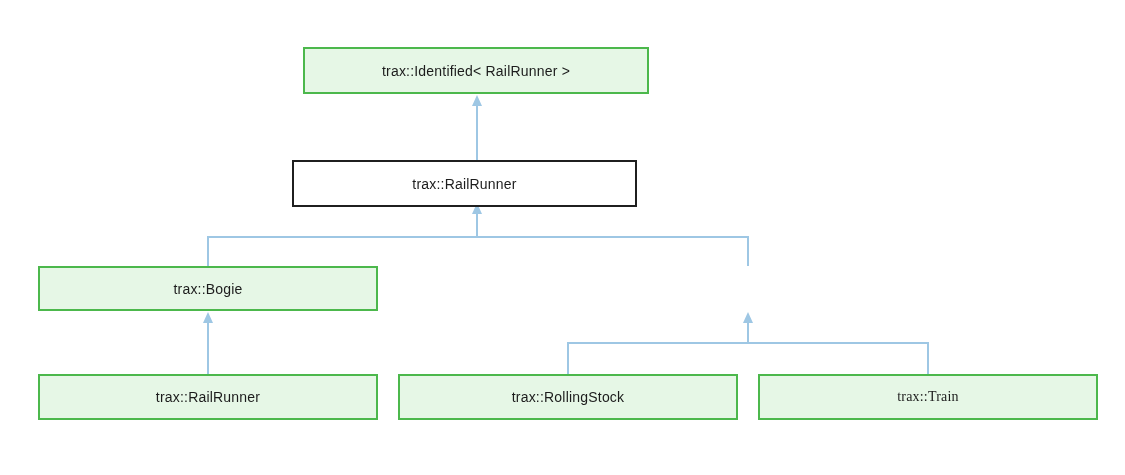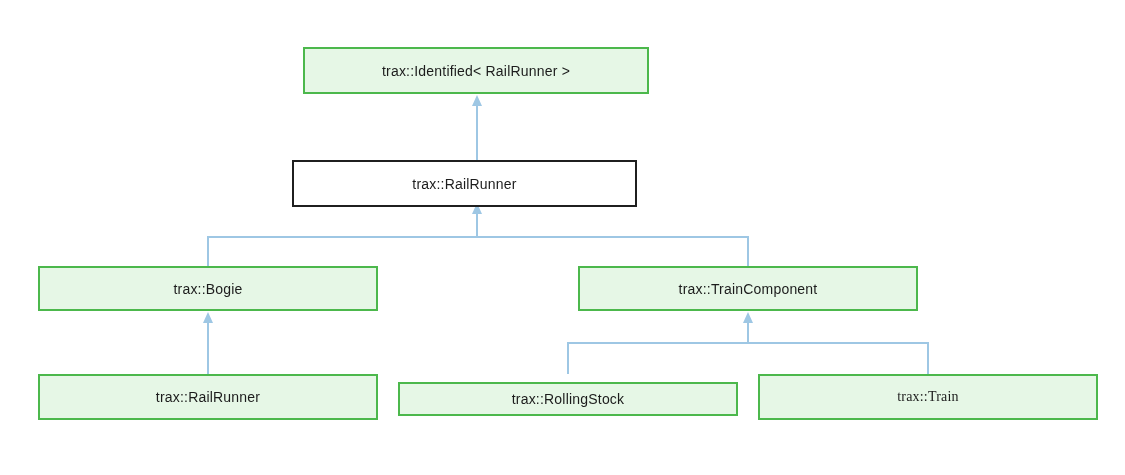--- a/index.html
+++ b/index.html
@@ -50,21 +50,21 @@
   .node.current {
     background: var(--node-fill-white, #ffffff);
     border: 2px solid var(--node-border-black, #1f1f1f);
     cursor: default;
   }
   #n-identified     { left: 303px; top: 47px;  width: 346px; height: 47px; }
   #n-railrunner     { left: 292px; top: 160px; width: 345px; height: 47px; }
   #n-bogie          { left: 38px;  top: 266px; width: 340px; height: 45px; }
   #n-traincomponent { left: 578px; top: 266px; width: 340px; height: 45px; }
   #n-wheelframe     { left: 38px;  top: 374px; width: 340px; height: 46px; }
-  #n-rollingstock   { left: 398px; top: 382px; width: 340px; height: 34px; }
+  #n-rollingstock   { left: 398px; top: 374px; width: 340px; height: 46px; }
   #n-train          { left: 758px; top: 374px; width: 340px; height: 46px; font-family: Liberation Serif, serif; }
 </style>
 </head>
 <body>
 
 <div class="canvas">
 
   <svg class="edges" viewBox="0 0 1125 475" xmlns="http://www.w3.org/2000/svg">
 
     <g>
@@ -93,21 +93,20 @@
       <polyline points="748,343 928,343 928,374"></polyline>
     </g>
   </svg>
 
   <div id="n-identified" class="node green">trax::Identified&lt; RailRunner &gt;</div>
 
   <div id="n-railrunner" class="node current">trax::RailRunner</div>
 
   <div id="n-bogie" class="node green">trax::Bogie</div>
 
-  <div id="n-traincomponent" class="node green">trax::TrainComponent</div>
 
   <div id="n-wheelframe" class="node green">trax::RailRunner</div>
 
   <div id="n-rollingstock" class="node green">trax::RollingStock</div>
 
   <div id="n-train" class="node green">trax::Train</div>
 
 </div>
 
 </body></html>

